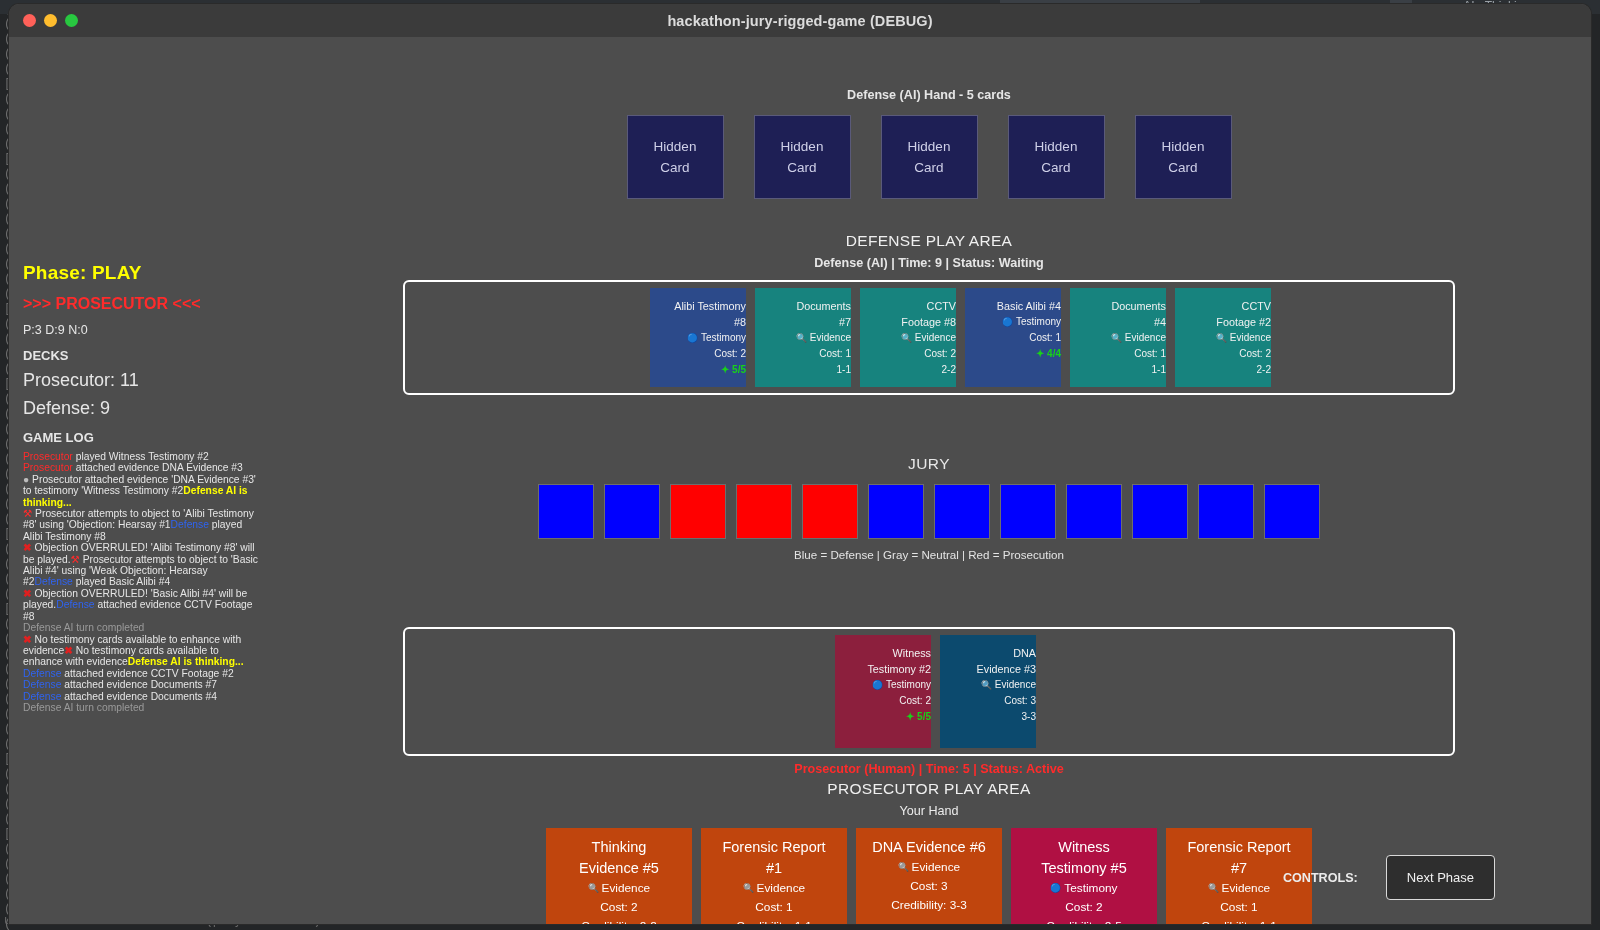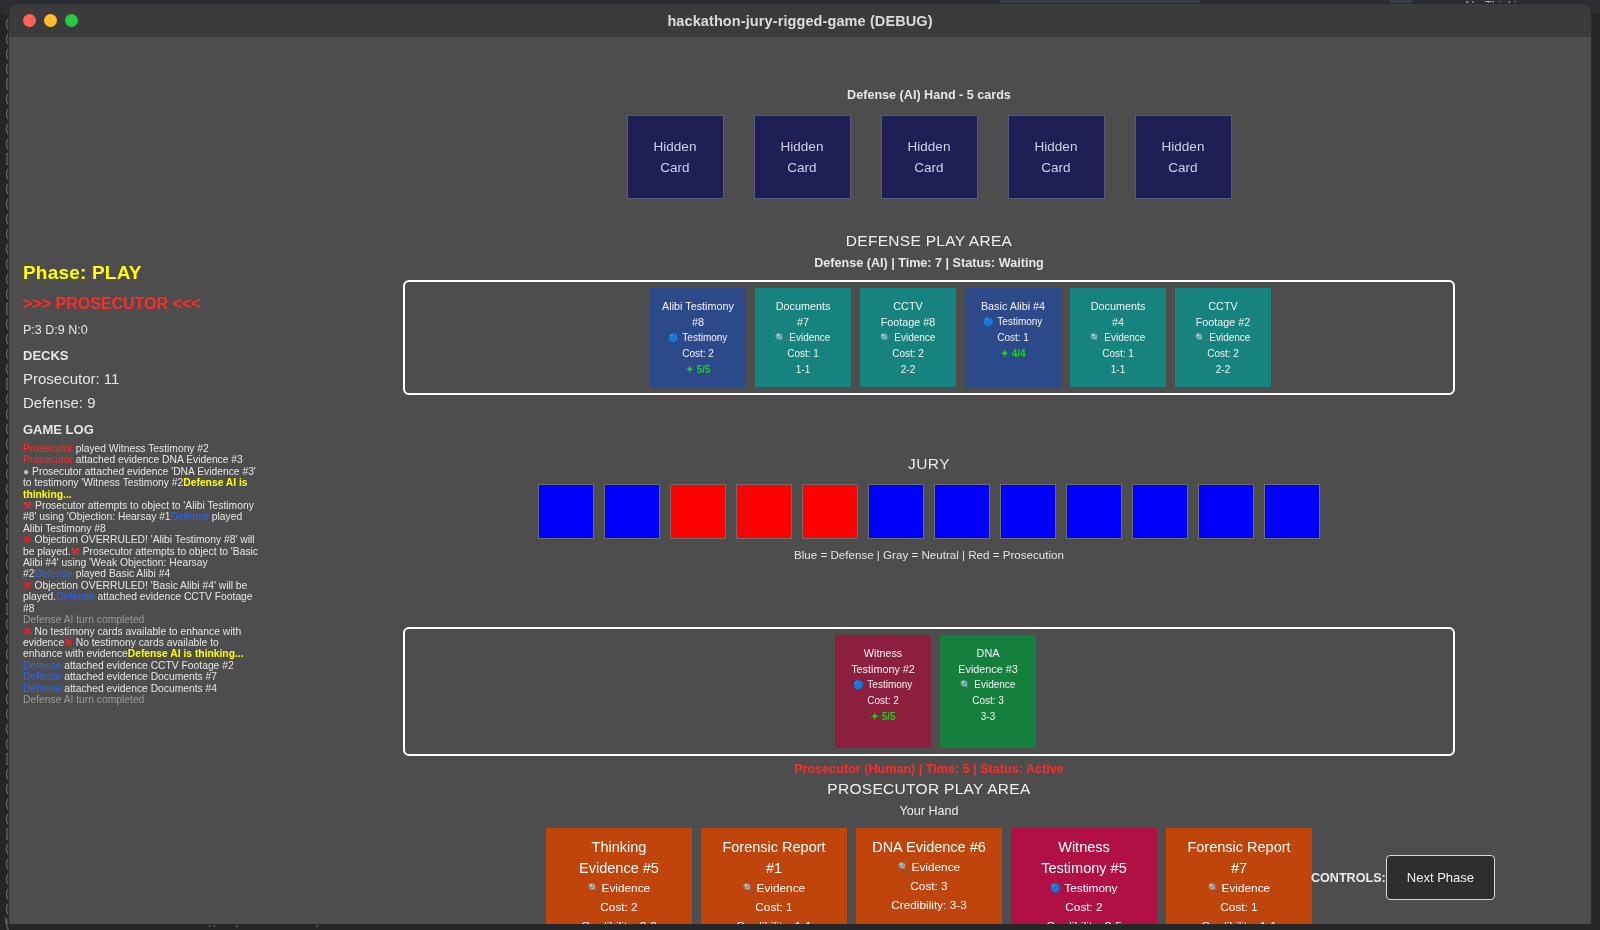--- a/index.html
+++ b/index.html
@@ -45,21 +45,21 @@
   
   .sidebar{
     position:absolute; left:6px; top:0; width:252px; height:748px;
     padding:0 8px; font-size:11px; color:#e6e6e6;
   }
   .phase{ margin-top:225px; font-size:19px; font-weight:bold; color:#ffff00;
           letter-spacing:.2px; }
   .turn{ margin-top:11px; font-size:16px; font-weight:bold; color:#ff2b2b; }
   .score{ margin-top:10px; font-size:12.5px; }
   .sec-title{ text-align:left; font-weight:bold; font-size:13px; margin-top:11px; }
-  .decks-line{ font-size:15px; margin-top:7px; }
+  .decks-line{ font-size:18px; margin-top:7px; }
   .log{ margin-top:6px; font-size:10.3px; line-height:11.4px; }
   .log span{ }
   .c-pros{color:#ff2b2b;}
   .c-def{color:#2f63f0;}
   .c-yellow{color:#ffff00; font-weight:bold;}
   .c-grey{color:#9a9a9a;}
   .c-white{color:#e6e6e6;}
   .gl-ico{color:#bdbdbd;}
   .x-ico{color:#e02020; font-weight:bold;}
 
@@ -76,27 +76,27 @@
   .area-title{ font-size:15.5px; margin-top:33px; letter-spacing:.3px; color:#f0f0f0;}
   .area-sub{ font-size:12.6px; font-weight:bold; margin-top:6px; color:#e6e6e6; }
   .area-sub.pros{ color:#ff2b2b; }
   .play-panel{
     margin:10px auto 0; width:1052px; height:115px;
     border:2px solid #ffffff; border-radius:6px;
     display:flex; align-items:center; gap:9px; padding-left:245px;
   }
   .play-panel.pros{ padding-left:430px; height:129px; margin-top:9px;}
   .pcard{
-    width:96px; height:99px; padding-top:10px; text-align:center;
+    width:96px; height:99px; padding-top:10px; text-align:right;
     font-size:10.5px; line-height:16px; color:#f2f2f2;
   }
   .pcard.testimony{ background:#2c4a8a; }
   .pcard.evidence{ background:#17837e; }
   .pcard.ptest{ background:#8c1f3d; height:113px;}
-  .pcard.pevid{ background:#15803d; height:113px;}
+  .pcard.pevid{ background:#0c4a6e; height:113px;}
   .pcard .nm{ font-size:10.8px; }
   .pcard .tag{ font-size:10px; }
   .pcard .cred{ color:#19d219; font-size:10px; font-weight:bold; }
   .pcard .plain{ font-size:10px; }
 
   
   .jury-title{ font-size:15.5px; margin-top:60px; letter-spacing:.4px;}
   .jury-row{ display:flex; justify-content:center; gap:10px; margin-top:11px; }
   .juror{ width:56px; height:55px; border:1px solid #6d6d6d; }
   .jury-legend{ font-size:11.6px; margin-top:9px; color:#e4e4e4; }
@@ -106,21 +106,21 @@
   .hand-row{ display:flex; justify-content:center; gap:9px; margin-top:10px; }
   .hcard{
     width:146px; height:113px; text-align:center; padding-top:9px;
     font-size:14.5px; line-height:21px; color:#ffffff;
   }
   .hcard.evid{ background:#c0450d; }
   .hcard.test{ background:#b01043; }
   .hcard .sub{ font-size:11.8px; line-height:19px; }
   .controls{
     position:absolute; right:96px; bottom:24px;
-    display:flex; align-items:center; gap:0;
+    display:flex; align-items:center; gap:28px;
   }
   .controls .lbl{ font-size:12.6px; font-weight:bold; color:#ececec; }
   .next-btn{
     background:#2e2e2e; border:1px solid #d9d9d9; border-radius:4px;
     color:#f0f0f0; font-size:13px; padding:14px 20px; cursor:pointer;
   }
   .ico{ font-size:9px; vertical-align:middle; }
 </style>
 </head>
 <body>
@@ -251,21 +251,21 @@
             <span>Hidden</span>
             <span>Card</span>
           </div>
           <div class="hidden-card">
             <span>Hidden</span>
             <span>Card</span>
           </div>
         </div>
 
       <div class="center-label area-title">DEFENSE PLAY AREA</div>
-      <div class="center-label area-sub">Defense (AI) | Time: 7 | Status: Waiting</div>
+      <div class="center-label area-sub">Defense (AI) | Time: 9 | Status: Waiting</div>
 
       <div class="play-panel" id="defense-panel">
           <div class="pcard testimony">
             <div class="nm">Alibi Testimony</div>
             <div class="nm">#8</div>
             <div class="tag"><span class="ico">🔵 </span>Testimony</div>
             <div class="plain">Cost: 2</div>
             <div class="cred">✦ 5/5</div>
           </div>
           <div class="pcard evidence">

